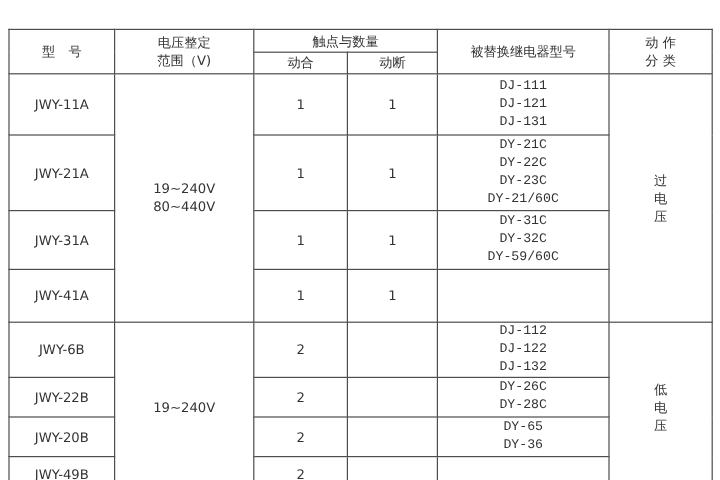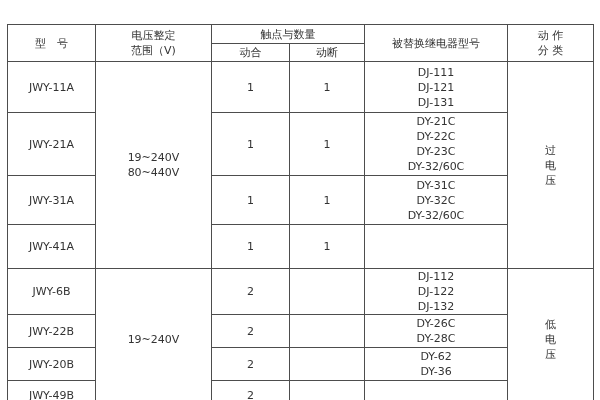--- a/index.html
+++ b/index.html
@@ -41,21 +41,21 @@
   tr.hrow2 { height: 18px; }
   tr.r1 { height: 51px; }
   tr.r2 { height: 63px; }
   tr.r3 { height: 49px; }
   tr.r4 { height: 44px; }
   tr.r5 { height: 43px; }
   tr.r6 { height: 33px; margin-top: 32px; }
   tr.r7 { height: 33px; }
   tr.r8 { height: 29px; }
   td.voltage { line-height: 20px; }
-  td.relay   { line-height: 14px; }
+  td.relay   { line-height: 14px; font-family: Liberation Mono, monospace; }
   td.action  { line-height: 25px; }
   th.twoline { line-height: 16px; }
 </style>
 </head>
 <body>
 
 <div class="page">
   <table class="spec">
     <colgroup>
       <col style="width:88px">
@@ -94,29 +94,29 @@
 电
 压</td>
       </tr>
       <tr class="r2">
         <td>JWY-21A</td>
         <td>1</td>
         <td>1</td>
         <td class="relay">DY-21C
 DY-22C
 DY-23C
-DY-32/60C</td>
+DY-21/60C</td>
       </tr>
       <tr class="r3">
         <td>JWY-31A</td>
         <td>1</td>
         <td>1</td>
         <td class="relay">DY-31C
 DY-32C
-DY-32/60C</td>
+DY-59/60C</td>
       </tr>
       <tr class="r4">
         <td>JWY-41A</td>
         <td>1</td>
         <td>1</td>
         <td class="relay"></td>
       </tr>
       <tr class="r5">
         <td>JWY-6B</td>
         <td rowspan="4" class="voltage">19~240V</td>
@@ -133,21 +133,21 @@
         <td>JWY-22B</td>
         <td>2</td>
         <td></td>
         <td class="relay">DY-26C
 DY-28C</td>
       </tr>
       <tr class="r7">
         <td>JWY-20B</td>
         <td>2</td>
         <td></td>
-        <td class="relay">DY-62
+        <td class="relay">DY-65
 DY-36</td>
       </tr>
       <tr class="r8">
         <td>JWY-49B</td>
         <td>2</td>
         <td></td>
         <td class="relay"></td>
       </tr>
     </tbody>
   </table>

